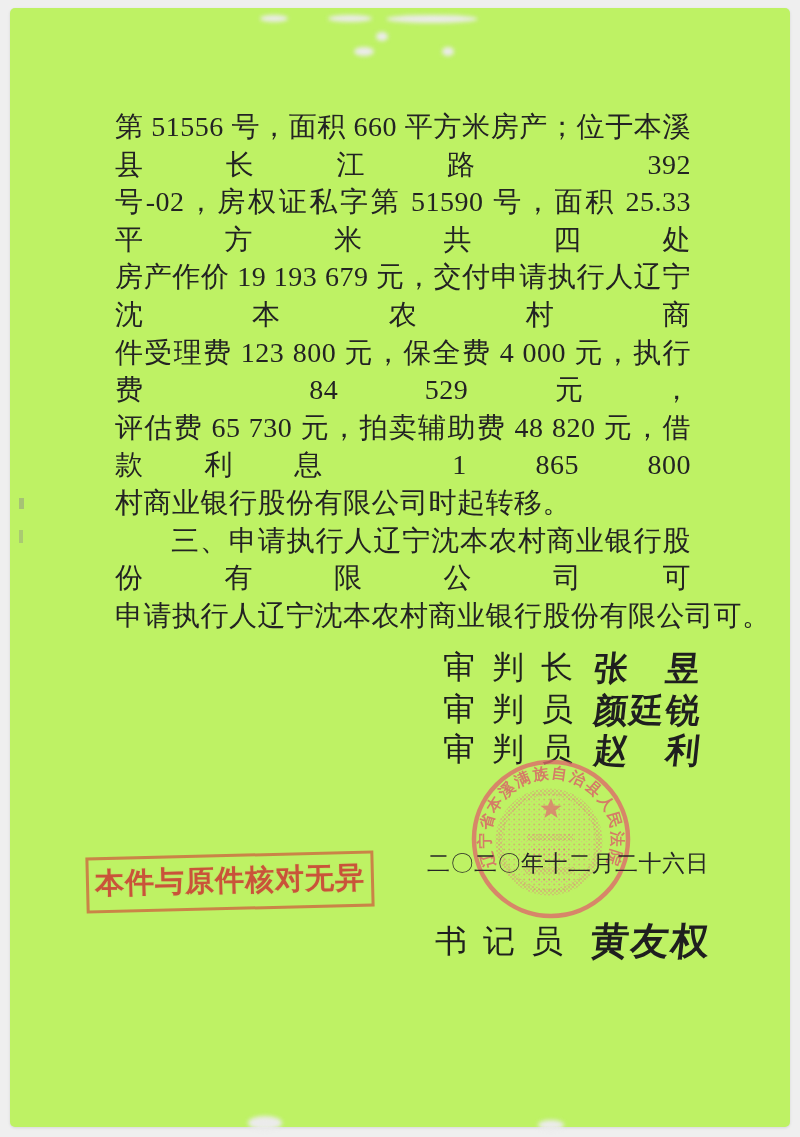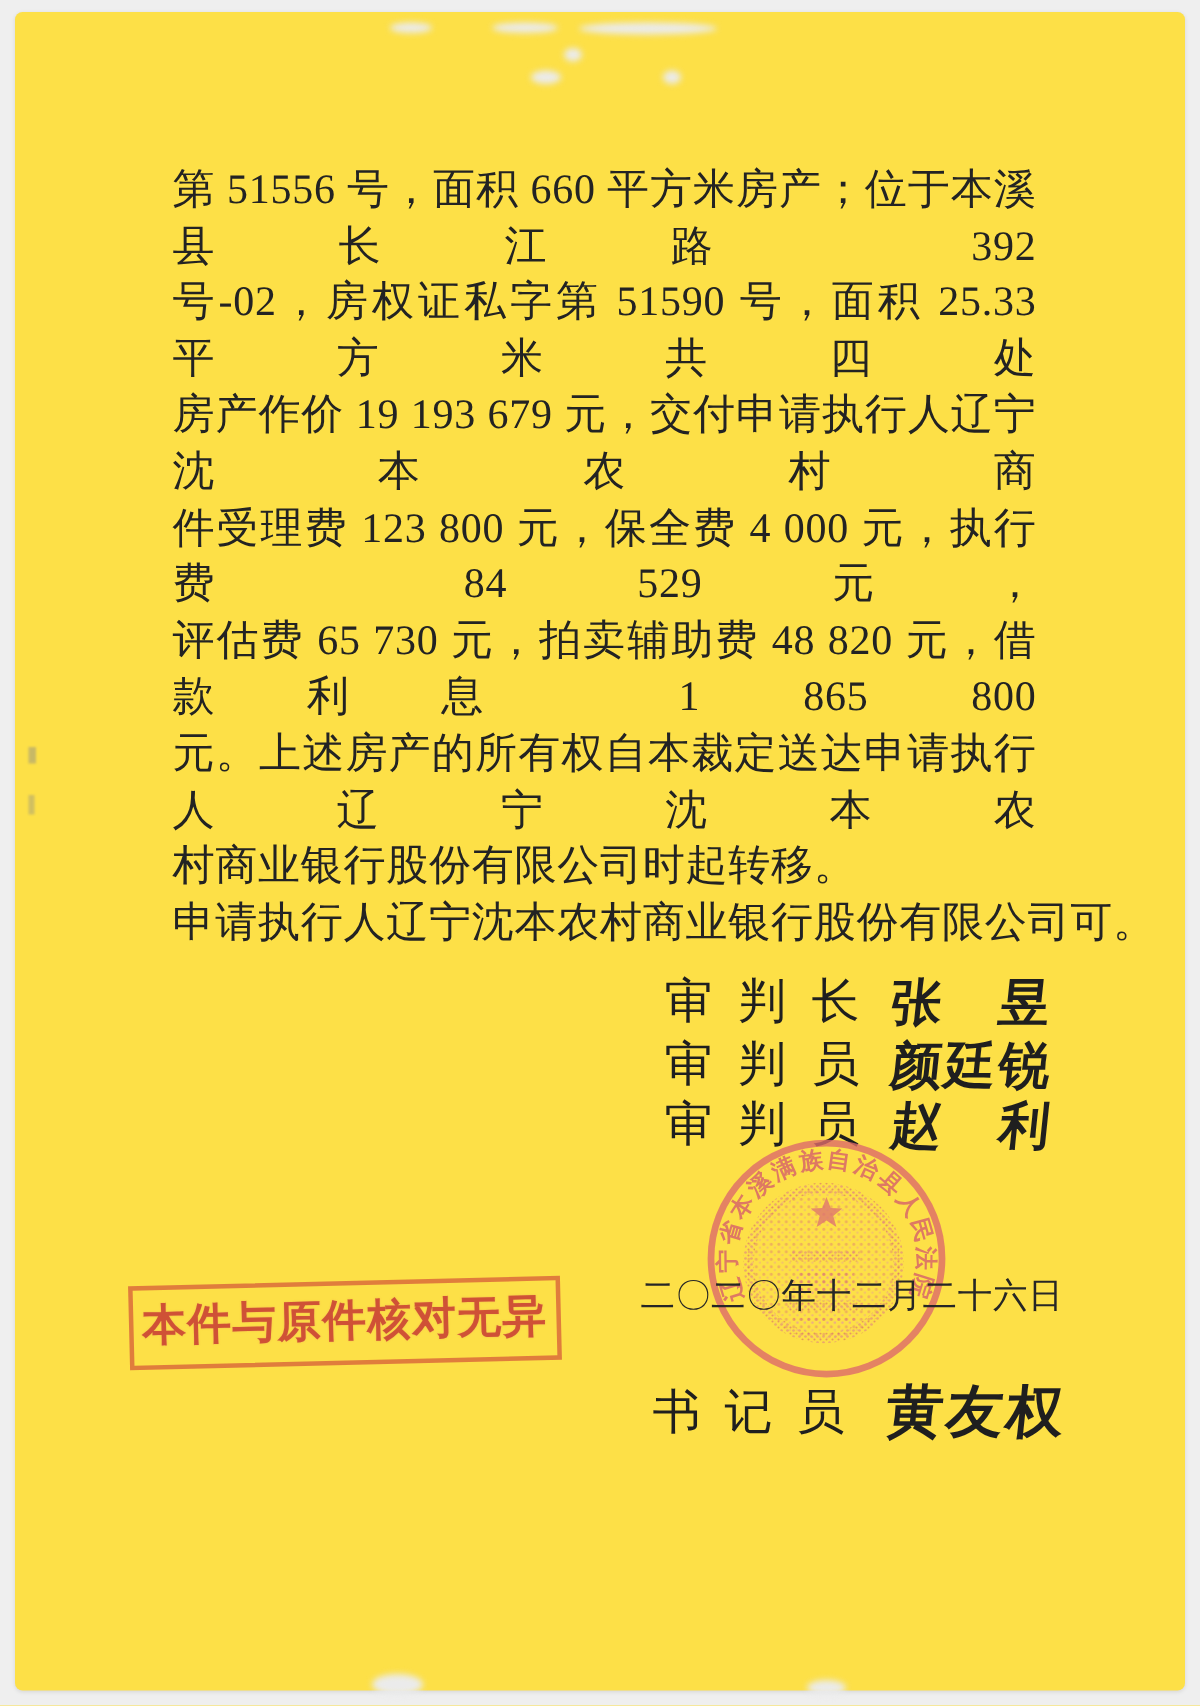--- a/index.html
+++ b/index.html
@@ -7,21 +7,21 @@
   body {
     background: #efefef;
     font-family: "Liberation Serif", serif;
     position: relative;
     overflow: hidden;
   }
   .page {
     position: absolute;
     left: 10px; top: 8px;
     width: 780px; height: 1119px;
-    background: #fde047;
+    background: #bef264;
     border-radius: 5px;
     box-shadow: 0 1px 3px rgba(0,0,0,0.10);
   }
   
   .smudge {
     position: absolute;
     background: #ebebeb;
     border-radius: 50%;
     filter: blur(2px);
   }
@@ -124,22 +124,22 @@
 
   <div class="edge-mark" style="left:9px;top:490px;width:5px;height:11px;opacity:.45;"></div>
   <div class="edge-mark" style="left:9px;top:522px;width:4px;height:13px;opacity:.38;"></div>
 
   <div class="body-text">
     <div class="line j">第 51556 号，面积 660 平方米房产；位于本溪县长江路 392</div>
     <div class="line j">号-02，房权证私字第 51590 号，面积 25.33 平方米共四处</div>
     <div class="line j">房产作价 19 193 679 元，交付申请执行人辽宁沈本农村商</div>
     <div class="line j">件受理费 123 800 元，保全费 4 000 元，执行费 84 529 元，</div>
     <div class="line j">评估费 65 730 元，拍卖辅助费 48 820 元，借款利息 1 865 800</div>
-    <div class="line j">元。上述房产的所有权自本裁定送达申请执行人辽宁沈本农</div>
     <div class="line">村商业银行股份有限公司时起转移。</div>
+    <div class="line j indent">三、申请执行人辽宁沈本农村商业银行股份有限公司可</div>
     <div class="line">申请执行人辽宁沈本农村商业银行股份有限公司可。</div>
   </div>
 
   <div class="sig-row" style="top:638px;">
     <span class="sig-role">审判长</span><span class="sig-name">张　昱</span>
   </div>
   <div class="sig-row" style="top:680px;">
     <span class="sig-role">审判员</span><span class="sig-name">颜廷锐</span>
   </div>
   <div class="sig-row" style="top:720px;">

